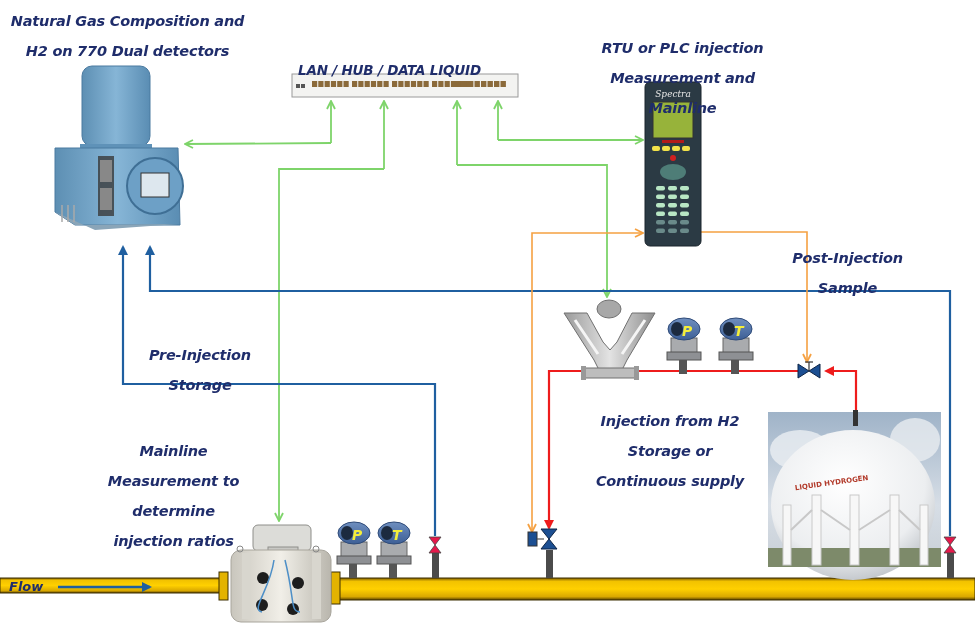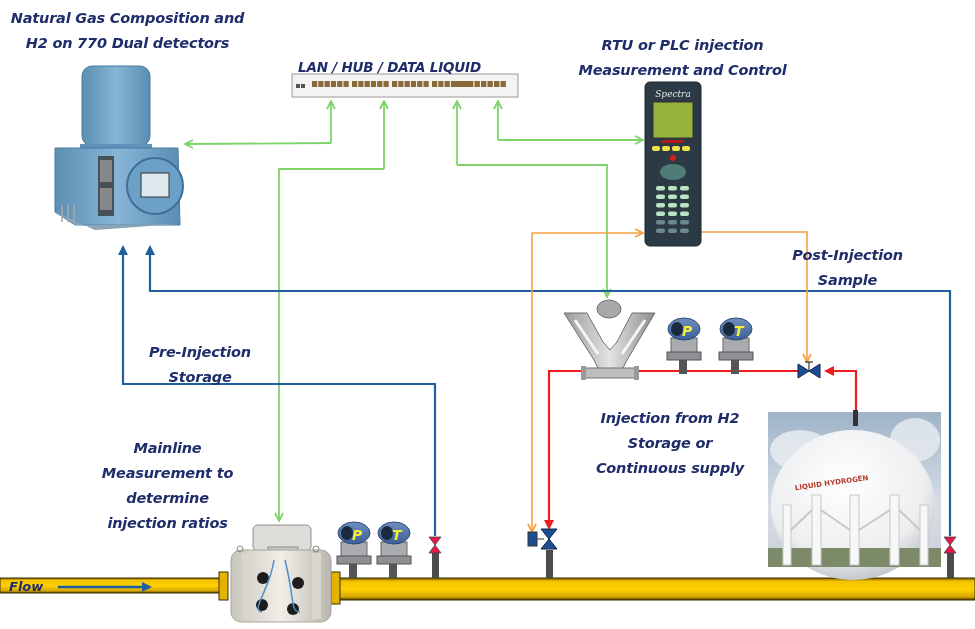--- a/index.html
+++ b/index.html
@@ -1,17 +1,17 @@
 <!DOCTYPE html>
 <html><head>
 <meta charset="utf-8">
 <style>
   html,body{margin:0;padding:0;background:#ffffff;}
   body{width:975px;height:629px;position:relative;overflow:hidden;font-family:"Liberation Sans",sans-serif;}
-  .lbl{position:absolute;color:#1f2d6b;font-weight:bold;font-style:italic;font-size:14.5px;line-height:25px;text-align:center;white-space:pre-line;font-family:"DejaVu Sans",sans-serif;letter-spacing:-0.2px;}
+  .lbl{position:absolute;color:#1f2d6b;font-weight:bold;font-style:italic;font-size:14.5px;line-height:30px;text-align:center;white-space:pre-line;font-family:"DejaVu Sans",sans-serif;letter-spacing:-0.2px;}
   svg.canvas{position:absolute;left:0;top:0;}
   .flowtxt{font-family:"DejaVu Sans",sans-serif;font-style:italic;font-weight:bold;font-size:13px;fill:#1f2d6b;}
   .pt{font-family:"DejaVu Sans",sans-serif;font-style:italic;font-weight:bold;font-size:14px;fill:#f4ee3a;}
 </style>
 </head>
 <body>
 
 <svg class="canvas" width="975" height="629" viewBox="0 0 975 629">
   <defs>
     <linearGradient id="pipeG" x1="0" y1="0" x2="0" y2="1">
@@ -301,24 +301,24 @@
     <path d="M791,530 L812,510 M821,510 L850,530 M859,530 L890,510 M899,510 L920,530" stroke="#c8c8c8" stroke-width="2" fill="none"></path>
     <text x="832" y="485" font-family="DejaVu Sans, sans-serif" font-size="7" font-weight="bold" fill="#b23a2a" text-anchor="middle" transform="rotate(-8 832 485)">LIQUID HYDROGEN</text>
     <rect x="853" y="410" width="5" height="16" fill="#333"></rect>
   </g>
 </svg>
 
 <div class="lbl" style="left:5px;top:6px;width:245px;">Natural Gas Composition  and
 H2 on 770 Dual detectors</div>
 <div class="lbl" style="left:298px;top:55px;width:210px;font-size:13.5px;text-align:left;">LAN / HUB / DATA LIQUID</div>
 <div class="lbl" style="left:575px;top:33px;width:215px;">RTU or PLC injection
-Measurement  and Control</div>
+Measurement  and Mainline</div>
 <div class="lbl" style="left:772px;top:243px;width:135px;margin-left:8px;">Post-Injection
 Sample</div>
 <div class="lbl" style="left:135px;top:340px;width:130px;">Pre-Injection
 Storage</div>
-<div class="lbl" style="left:95px;top:436px;width:145px;">Mainline
+<div class="lbl" style="left:101px;top:436px;width:145px;">Mainline
 Measurement  to
 determine
 injection ratios</div>
 <div class="lbl" style="left:585px;top:406px;width:170px;">Injection from H2
 Storage or
 Continuous supply</div>
 
 </body></html>

